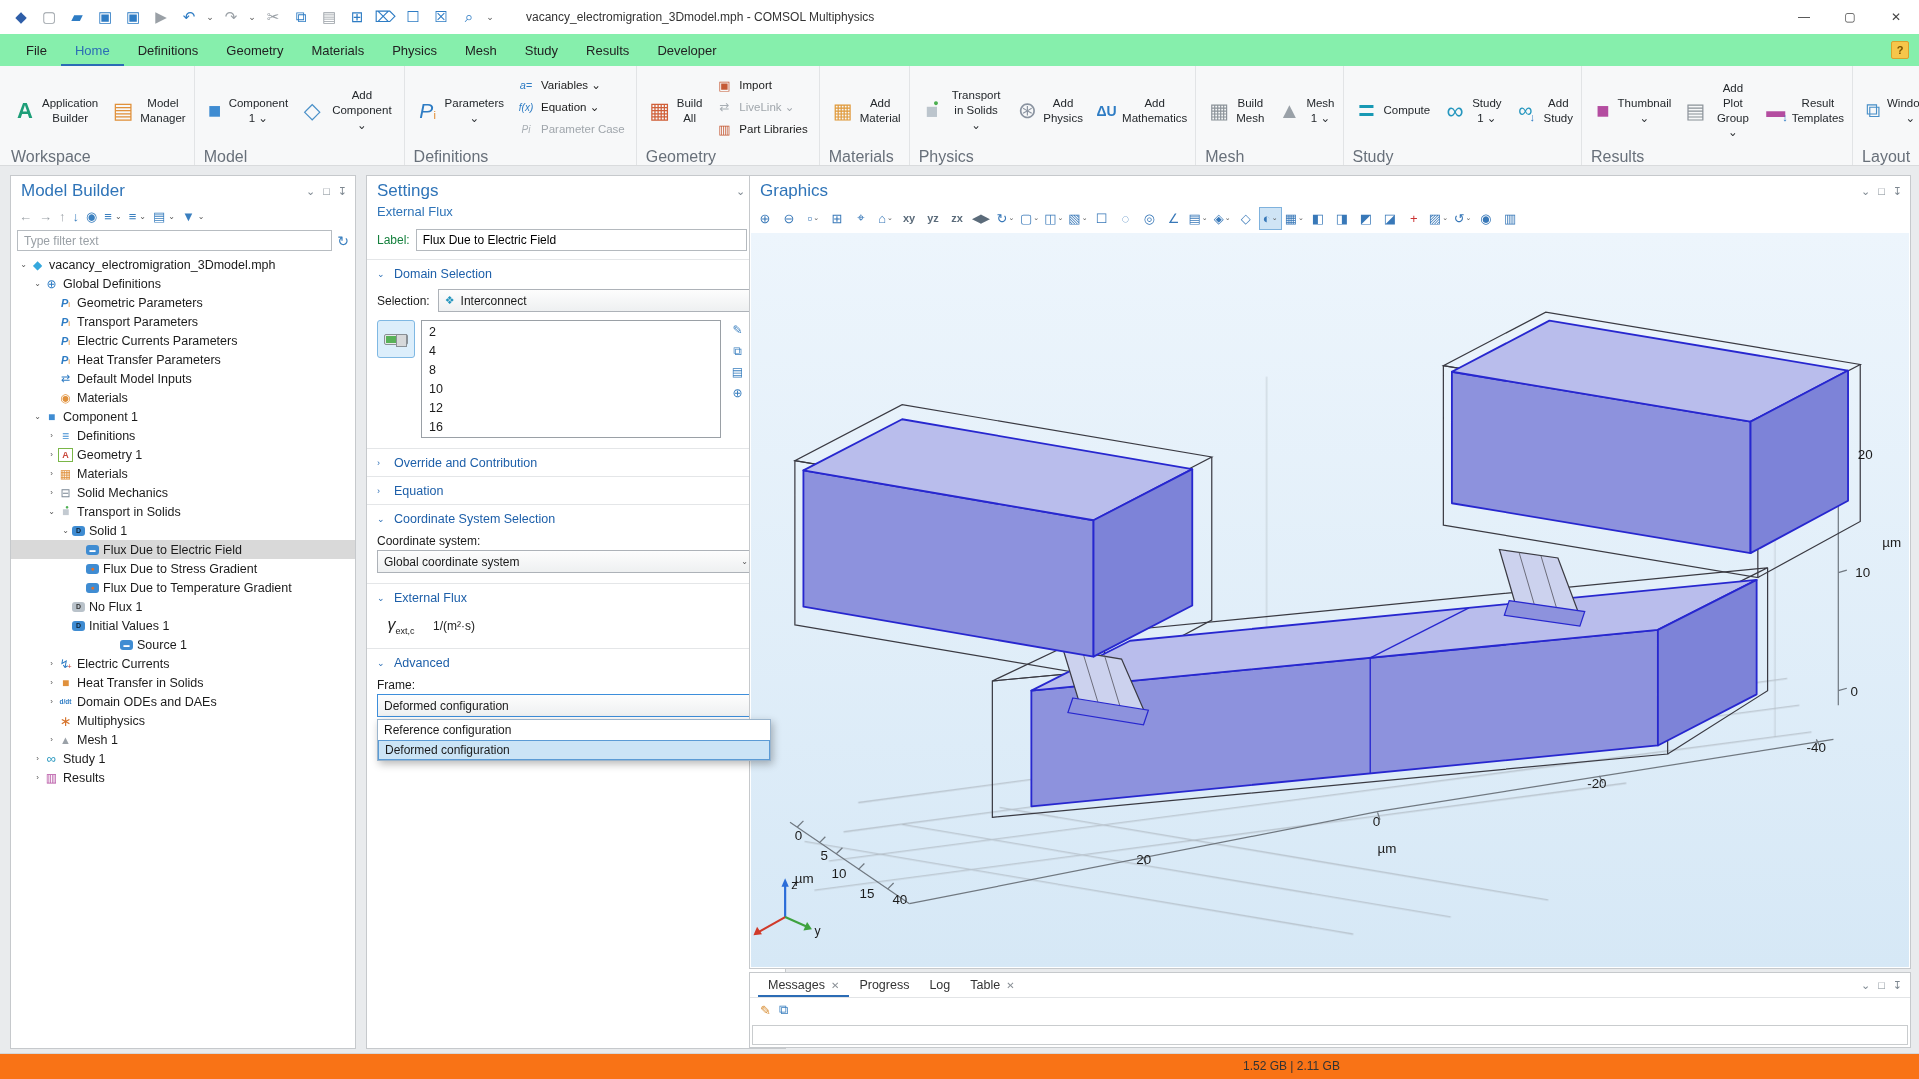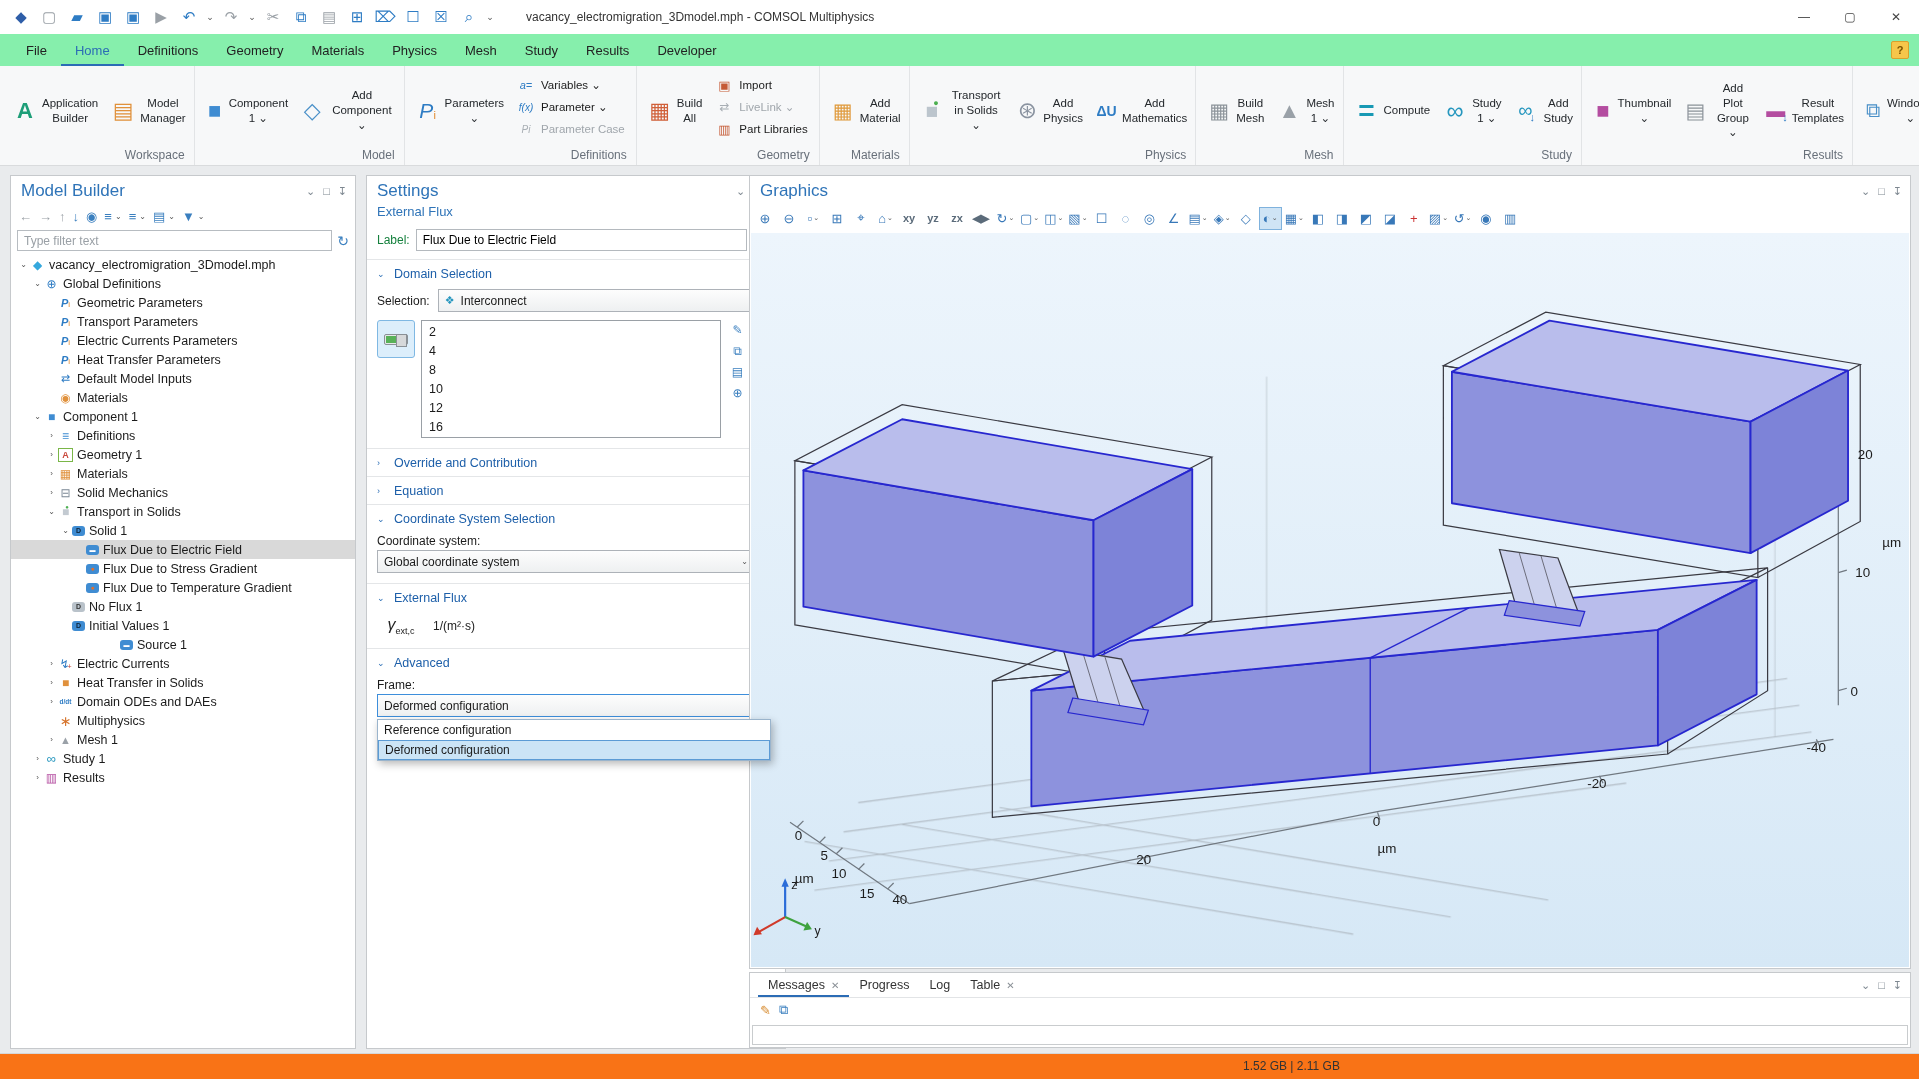--- a/index.html
+++ b/index.html
@@ -16,21 +16,21 @@
 .wbtn{width:46px;height:34px;display:flex;align-items:center;justify-content:center;font-size:12px;color:#444}
 
 .menubar{height:32px;background:#86efac;display:flex;align-items:stretch;padding-left:12px}
 .mtab{padding:0 14px;display:flex;align-items:center;font-size:13px;color:#222}
 .mtab.on{color:#2b6cb5;box-shadow:inset 0 -2px 0 #2b6cb5}
 .help-btn{margin-left:auto;margin-right:10px;align-self:center;width:18px;height:18px;background:#f7c64a;border:1px solid #d9a12c;border-radius:2px;display:flex;align-items:center;justify-content:center;font-size:11px;font-weight:700;color:#7a5200}
 
 .ribbon{height:100px;background:#f7f8f9;border-bottom:1px solid #d9dbdd;display:flex;padding-left:2px}
 .rgroup{display:flex;flex-direction:column;border-right:1px solid #e2e4e6;padding:0 3px}
 .rbuttons{flex:1;display:flex;align-items:stretch}
-.rglabel{height:17px;text-align:right;font-size:12px;color:#68707a;white-space:nowrap;padding:0 6px}
+.rglabel{height:17px;text-align:left;font-size:16px;color:#68707a;white-space:nowrap;padding:0 6px}
 .rbig{min-width:66px;display:flex;align-items:center;padding:7px 5px 0 5px;gap:2px}
 .rbig .lbl{font-size:11.5px;text-align:center;white-space:pre-line;line-height:1.3;color:#24282c}
 .ric{width:30px;height:28px;display:flex;align-items:center;justify-content:center}
 .rsmalls{display:flex;flex-direction:column;justify-content:center;gap:3px;padding:0 8px}
 .rsmall{display:flex;align-items:center;gap:6px;font-size:11.5px;height:19px;white-space:nowrap}
 .sic{width:18px;height:14px;display:flex;align-items:center;justify-content:center}
 .dis{color:#a0a6ac}
 .ri-ab::before{content:"A";color:#1d9e78;font-weight:700;font-size:22px}
 .ri-mm::before{content:"▤";color:#e0913c;font-size:22px}
 .ri-c1::before{content:"■";color:#3f8cd2;font-size:22px}
@@ -267,21 +267,21 @@
           <span class="lbl">Parameters
 ⌄</span>
         </div>
       <div class="rsmalls">
         <div class="rsmall">
             <span class="sic si-a"></span>
             <span>Variables ⌄</span>
           </div>
         <div class="rsmall">
             <span class="sic si-f"></span>
-            <span>Parameter ⌄</span>
+            <span>Equation ⌄</span>
           </div>
         <div class="rsmall dis">
             <span class="sic si-p"></span>
             <span>Parameter Case</span>
           </div>
       </div>
     </div>
     <div class="rglabel">Definitions</div>
   </div>
   <div class="rgroup">

